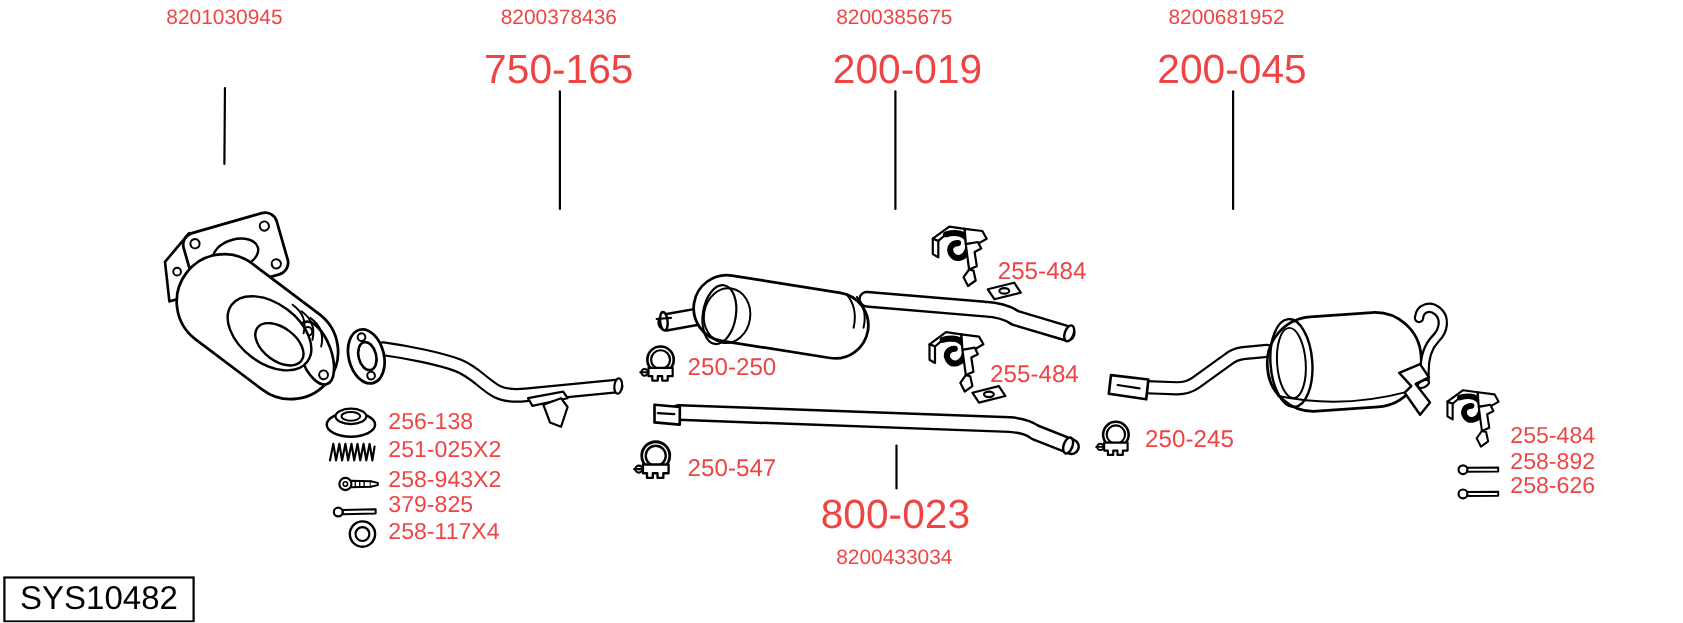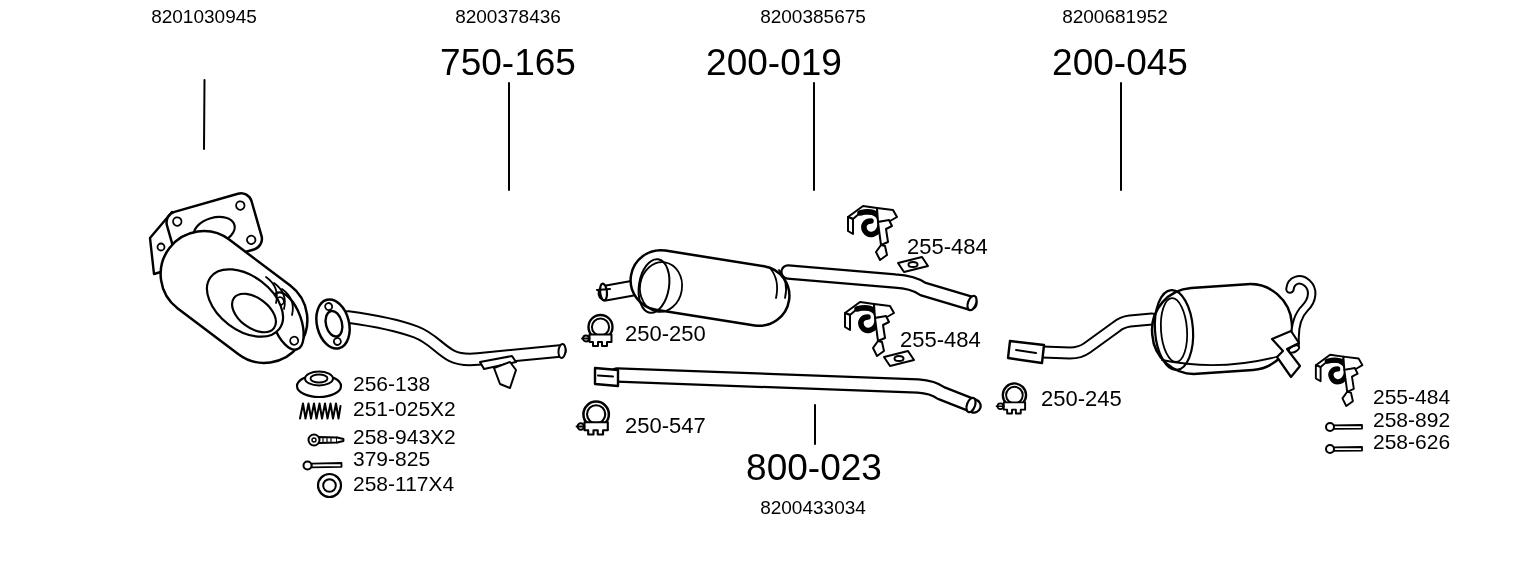--- a/index.html
+++ b/index.html
@@ -1,19 +1,19 @@
 <!DOCTYPE html>
 <html><head>
 <meta charset="utf-8">
 <style>
   html,body{margin:0;padding:0;background:#fff;}
   .stage{position:relative;width:1530px;height:566px;background:#ffffff;
          font-family:"Liberation Sans",sans-serif;color:#000;overflow:hidden;}
   .stage svg{position:absolute;left:0;top:0;}
-  .lbl{position:absolute;white-space:nowrap;line-height:1;color:#000000;text-align:right;}
+  .lbl{position:absolute;white-space:nowrap;line-height:1;color:#ef4444;text-align:right;}
   .center{transform:translateX(-50%);}
   .oem{font-size:19px;}
   .partnum{font-size:37px;}
   .callout{font-size:22px;}
   .hw{font-size:21px;}
   .boxed{position:absolute;border:2px solid #000;display:flex;align-items:center;justify-content:center;background:#fff;}
   #part-box-1{left:131px;top:35px;width:147px;height:45px;font-size:37px;}
   #sys-box{left:3px;top:524px;width:170px;height:38px;font-size:30px;}
 </style>
 </head>
@@ -171,21 +171,21 @@
       <circle cx="1330" cy="449" r="4" stroke-width="2"></circle>
     </g>
   </svg>
 
   <div class="lbl oem center" style="left:204px;top:7px">8201030945</div>
   <div class="lbl oem center" style="left:508px;top:7px">8200378436</div>
   <div class="lbl oem center" style="left:813px;top:7px">8200385675</div>
   <div class="lbl oem center" style="left:1115px;top:7px">8200681952</div>
 
   <div class="lbl partnum center" style="left:508px;top:44px">750-165</div>
-  <div class="lbl partnum center" style="left:774px;top:44px">200-019</div>
+  <div class="lbl partnum center" style="left:825px;top:44px">200-019</div>
   <div class="lbl partnum center" style="left:1120px;top:44px">200-045</div>
 
   <div class="lbl callout" style="left:907px;top:236px">255-484</div>
   <div class="lbl callout" style="left:625px;top:323px">250-250</div>
   <div class="lbl callout" style="left:900px;top:329px">255-484</div>
   <div class="lbl callout" style="left:625px;top:415px">250-547</div>
   <div class="lbl callout" style="left:1041px;top:388px">250-245</div>
 
   <div class="lbl hw" style="left:353px;top:373px">256-138</div>
   <div class="lbl hw" style="left:353px;top:398px">251-025X2</div>
@@ -193,14 +193,17 @@
   <div class="lbl hw" style="left:353px;top:448px">379-825</div>
   <div class="lbl hw" style="left:353px;top:473px">258-117X4</div>
 
   <div class="lbl hw" style="left:1373px;top:386px">255-484</div>
   <div class="lbl hw" style="left:1373px;top:409px">258-892</div>
   <div class="lbl hw" style="left:1373px;top:431px">258-626</div>
 
   <div class="lbl partnum center" style="left:814px;top:449px">800-023</div>
   <div class="lbl oem center" style="left:813px;top:498px">8200433034</div>
 
+  <div class="boxed" id="sys-box">
+    <span>SYS10482</span>
+  </div>
 
 </div>
 
 </body></html>

